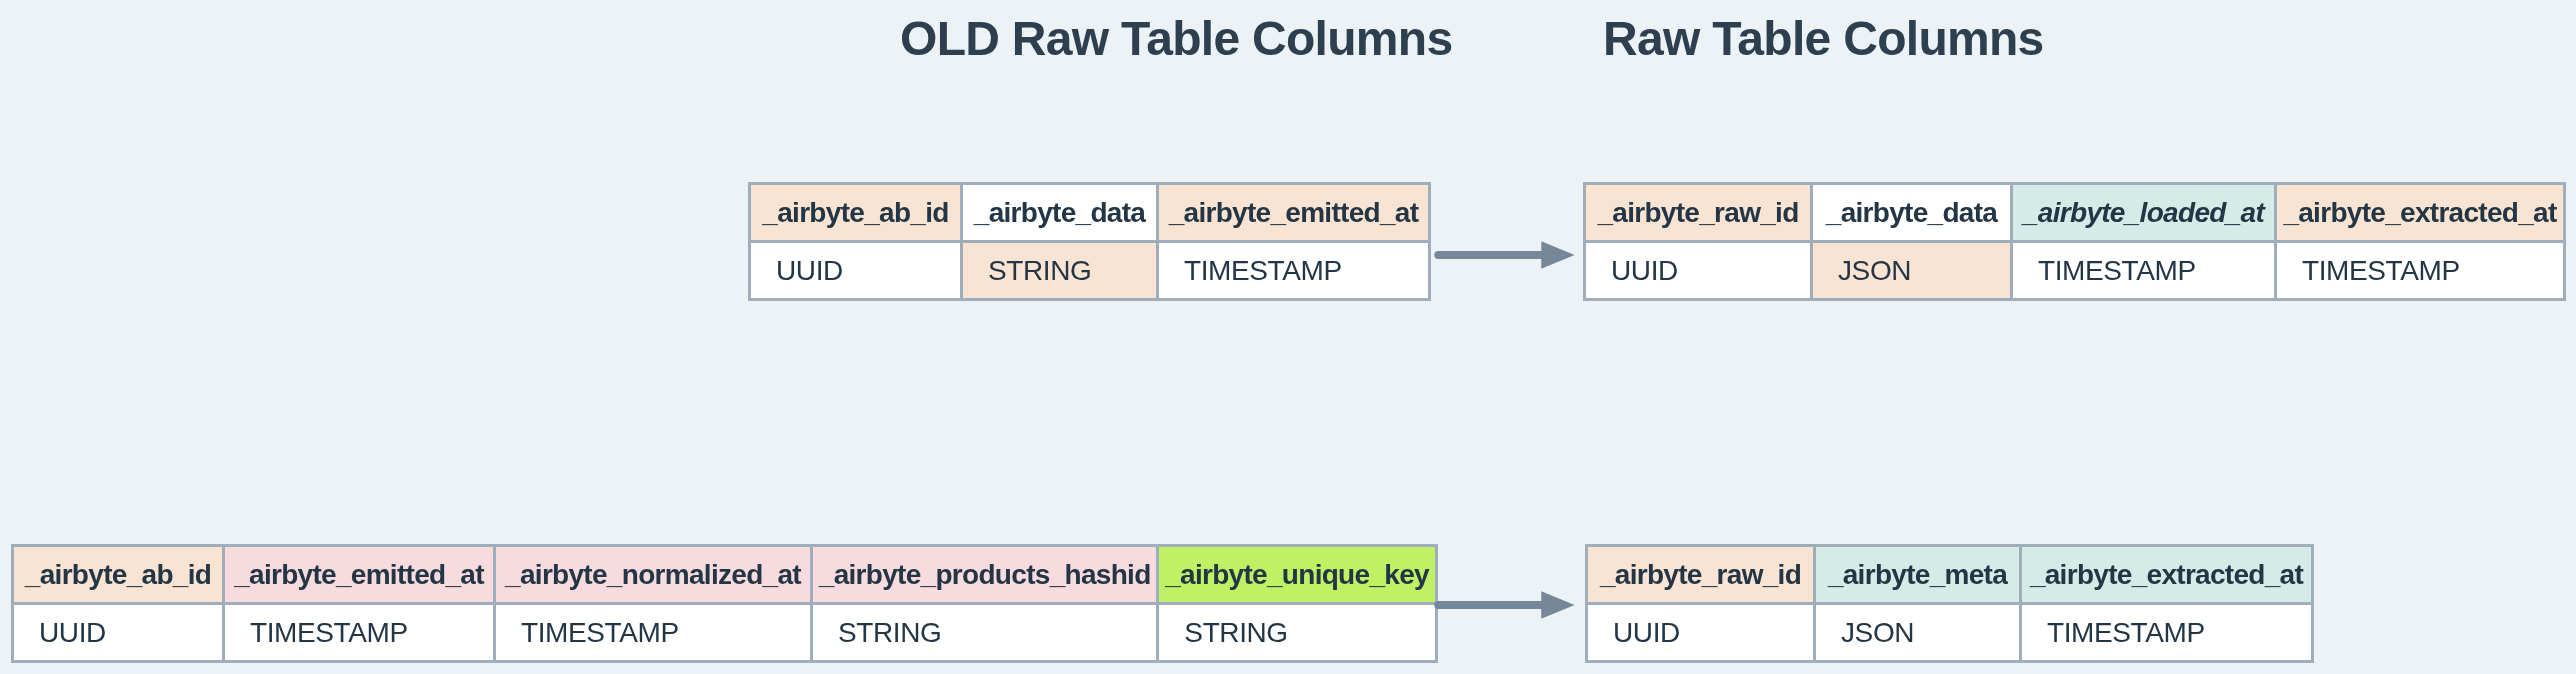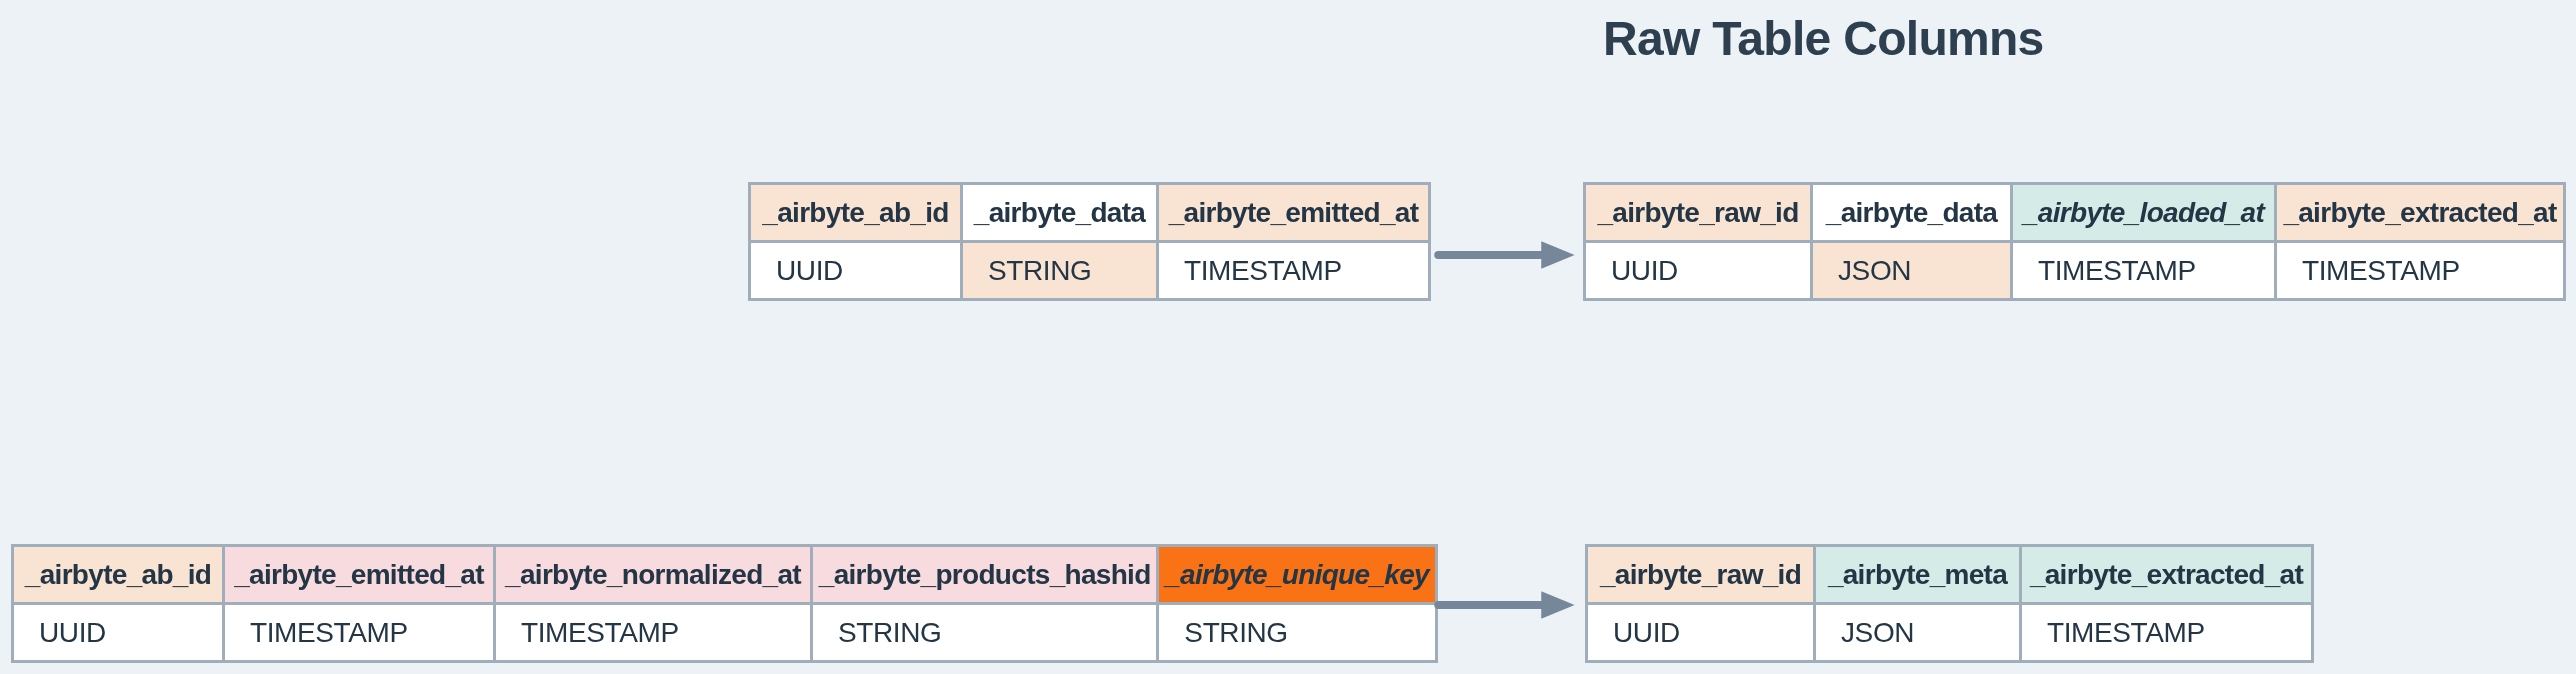--- a/index.html
+++ b/index.html
@@ -53,20 +53,21 @@
 
   svg.arrow { position: absolute; }
   #arrow-raw   { left: 1431px; top: 239px; }
   #arrow-final { left: 1431px; top: 589px; }
 </style>
 </head>
 <body>
 
 <div id="canvas" style="background-color: rgb(237, 242, 246); color: rgb(36, 54, 69);">
 
+  <div class="title" id="title-old-raw" style="color: rgb(46, 64, 80);">OLD Raw Table Columns</div>
   <div class="title" id="title-raw" style="color: rgb(46, 64, 80);">Raw Table Columns</div>
 
   <table class="dtable" id="t-old-raw">
     <colgroup>
         <col style="width:212px">
         <col style="width:196px">
         <col style="width:272px">
       </colgroup>
     <tbody>
         <tr>
@@ -117,21 +118,21 @@
         <col style="width:317px">
         <col style="width:340px">
         <col style="width:277px">
       </colgroup>
     <tbody>
         <tr>
       <td class="h" style="background-color: rgb(249, 228, 211);">_airbyte_ab_id</td>
       <td class="h" style="background-color: rgb(248, 219, 222);">_airbyte_emitted_at</td>
       <td class="h" style="background-color: rgb(248, 219, 222);">_airbyte_normalized_at</td>
       <td class="h" style="background-color: rgb(248, 219, 222); margin-left: 24px;">_airbyte_products_hashid</td>
-      <td class="h" style="background-color: #f97316; font-style: italic;">_airbyte_unique_key</td>
+      <td class="h" style="background-color: #bef264;">_airbyte_unique_key</td>
     </tr>
     <tr>
       <td class="v" style="background-color: rgb(255, 255, 255);">UUID</td>
       <td class="v" style="background-color: rgb(255, 255, 255);">TIMESTAMP</td>
       <td class="v" style="background-color: rgb(255, 255, 255);">TIMESTAMP</td>
       <td class="v" style="background-color: rgb(255, 255, 255);">STRING</td>
       <td class="v" style="background-color: rgb(255, 255, 255);">STRING</td>
     </tr>
   </tbody>
     </table>

